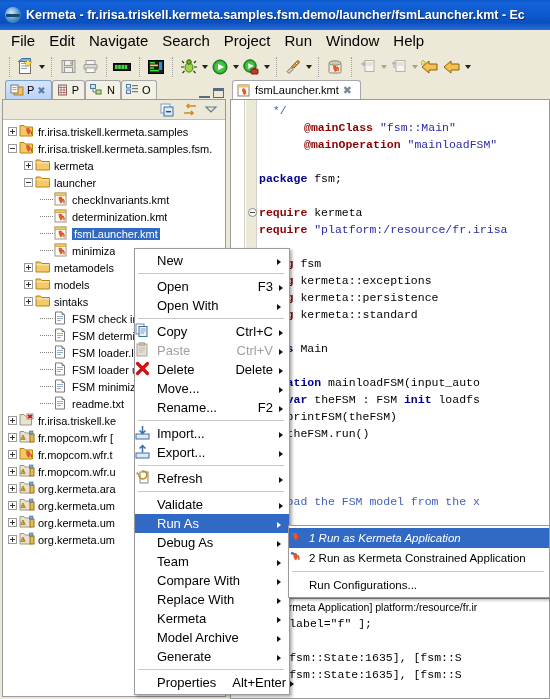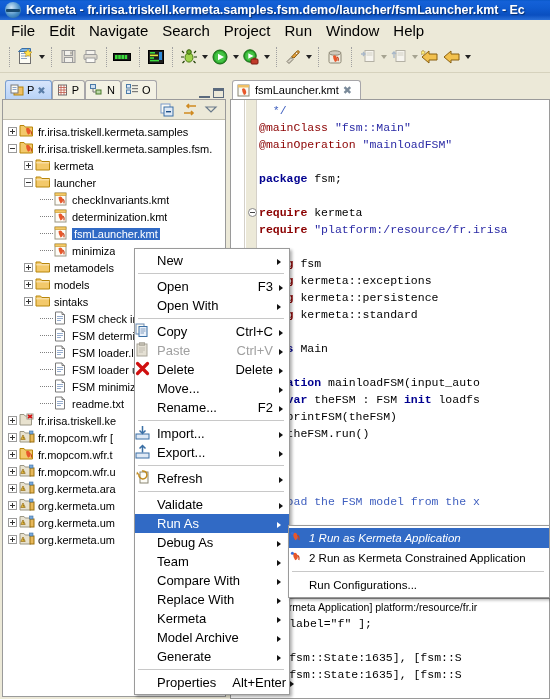--- a/index.html
+++ b/index.html
@@ -8,21 +8,21 @@
     width: 550px; height: 699px;
     overflow: hidden;
     font-family: "Liberation Sans", sans-serif;
     font-size: 11px;
     background: #ece9d8;
   }
   #app { position: relative; width: 550px; height: 699px; overflow: hidden; }
 
   
   .titlebar {
-    height: 20px;
+    height: 30px;
     background: linear-gradient(to bottom,#0a59c8 0%,#1461d8 8%,#0f5bd0 40%,#0a4fc0 75%,#2a6fd8 100%);
     display: flex; align-items: center;
     padding-left: 5px;
     color: #fff;
     font-weight: bold;
     font-size: 12.5px;
     white-space: nowrap;
     overflow: hidden;
   }
   .win-icon {
@@ -120,21 +120,21 @@
   .gutter { position:absolute; left:0; top:0; bottom:0; width:14px;
             background:#fff; border-right:1px solid #d4d0c8; }
   .gutter2 { position:absolute; left:15px; top:0; bottom:0; width:11px;
              background:#ece9d8; border-right:1px solid #d4d0c8;}
   .code { position:absolute; left:28px; top:2px; right:0; bottom:0;
           font-family:"Liberation Mono","DejaVu Sans Mono",monospace;
           font-size:11.5px; line-height:17px; white-space:pre; color:#000;}
   .kw { color:#00008f; font-weight:bold; }
   .kwr { color:#8b0000; font-weight:bold; }
   .str { color:#2a2aa5; }
-  .ann { color:#8b0000; font-weight:normal; }
+  .ann { color:#8b0000; font-weight:bold;margin-left:45px; }
   .cmt { color:#3f5fbf; }
   .fold { position:absolute; left:16px; width:9px; height:9px; border:1px solid #888;
           border-radius:50%; background:#fff; }
   .fold:before { content:""; position:absolute; left:1px; right:1px; top:3px;
                  height:1px; background:#444;}
 
   
   .bottompane { position:absolute; left:2px; right:0; bottom:0; height:120px; }
   .btabs { height:19px; display:flex; align-items:flex-end; }
   .btab { height:18px; display:flex; align-items:center; gap:3px; padding:0 6px;

